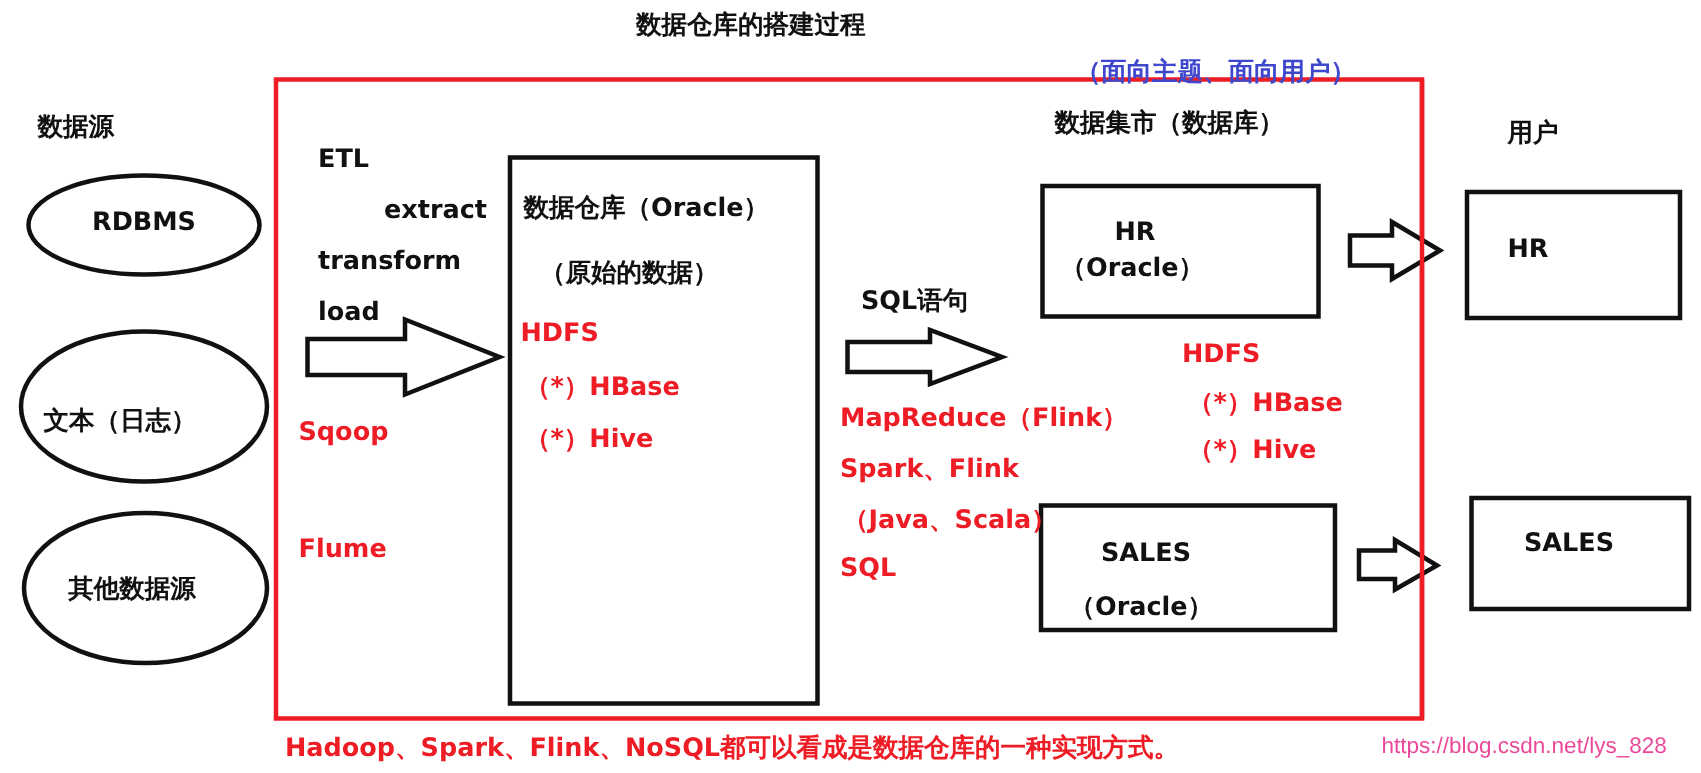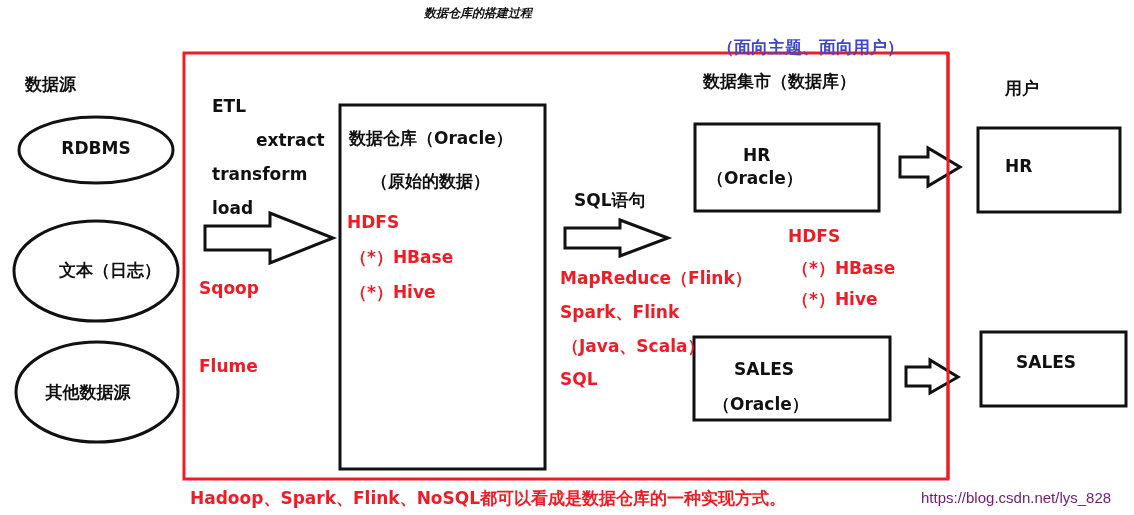--- a/index.html
+++ b/index.html
@@ -2,25 +2,25 @@
 <html><head>
 <meta charset="utf-8">
 <style>
   html, body { margin: 0; padding: 0; background: #ffffff; }
   body { width: 1134px; height: 515px; position: relative; overflow: hidden;
          font-family: "DejaVu Sans", "Liberation Sans", sans-serif; }
   .abs { position: absolute; white-space: nowrap; }
   .bk { color: #111111; font-weight: bold; }
   .rd { color: #ee1c25; font-weight: bold; }
   .bl { color: #3f48cc; font-weight: bold; }
-  .f18 { font-size: 12px; font-style: italic; }
+  .f18 { font-size: 17px; }
   .f17 { font-size: 17px; }
   svg.shapes { position: absolute; left: 0; top: 0; }
   .ellipse-label { position: absolute; text-align: center; }
-  .watermark { color: #701a75; font-family: "Liberation Sans", sans-serif; font-size: 15px; }
+  .watermark { color: #ec4899; font-family: "Liberation Sans", sans-serif; font-size: 15px; }
 </style>
 </head>
 <body>
 
 <svg class="shapes" width="1134" height="515">
 
   <rect x="184" y="53" width="764" height="426" fill="none" stroke="#ee1c25" stroke-width="3"></rect>
 
   <ellipse cx="96" cy="150" rx="77" ry="33" fill="none" stroke="#111" stroke-width="3"></ellipse>
   <ellipse cx="96" cy="271" rx="82" ry="50" fill="none" stroke="#111" stroke-width="3"></ellipse>
@@ -39,32 +39,32 @@
   <polygon points="900,157 928,157 928,148 960,167 928,186 928,177 900,177" fill="#fff" stroke="#111" stroke-width="3"></polygon>
   <polygon points="906,367 930,367 930,360 958,377 930,393 930,386 906,386" fill="#fff" stroke="#111" stroke-width="3"></polygon>
 
   <line x1="948" y1="53" x2="948" y2="479" stroke="#ee1c25" stroke-width="3"></line>
 </svg>
 
 <div class="abs bk f18" style="left:424px; top:5px;">数据仓库的搭建过程</div>
 
 <div class="abs bk f17" style="left:25px; top:73px;">数据源</div>
 <div class="ellipse-label bk f17" style="left:19px; top:138px; width:154px;">RDBMS</div>
-<div class="ellipse-label bk f17" style="left:14px; top:259px; width:132px;margin-left:30px;">文本（日志）</div>
+<div class="ellipse-label bk f17" style="left:14px; top:269px; width:132px;">文本（日志）</div>
 <div class="ellipse-label bk f17" style="left:16px; top:381px; width:144px;">其他数据源</div>
 
 <div class="abs bk f17" style="left:212px; top:96px;">ETL</div>
 <div class="abs bk f17" style="left:212px; top:130px;margin-left:44px;">extract</div>
 <div class="abs bk f17" style="left:212px; top:164px;">transform</div>
 <div class="abs bk f17" style="left:212px; top:198px;">load</div>
 <div class="abs rd f17" style="left:199px; top:278px;">Sqoop</div>
 <div class="abs rd f17" style="left:199px; top:312px;margin-top:44px;">Flume</div>
 
 <div class="abs bk f17" style="left:349px; top:127px;">数据仓库（Oracle）</div>
-<div class="abs bk f17" style="left:371px; top:170px;font-family:Liberation Serif, serif;">（原始的数据）</div>
+<div class="abs bk f17" style="left:360px; top:170px;font-family:Liberation Serif, serif;">（原始的数据）</div>
 <div class="abs rd f17" style="left:347px; top:212px;">HDFS</div>
 <div class="abs rd f17" style="left:350px; top:246px;">（*）HBase</div>
 <div class="abs rd f17" style="left:350px; top:281px;">（*）Hive</div>
 
 <div class="abs bk f17" style="left:574px; top:189px;">SQL语句</div>
 <div class="abs rd f17" style="left:560px; top:267px;">MapReduce（Flink）</div>
 <div class="abs rd f17" style="left:560px; top:301px;">Spark、Flink</div>
 <div class="abs rd f17" style="left:562px; top:335px;">（Java、Scala）</div>
 <div class="abs rd f17" style="left:560px; top:369px;">SQL</div>
 

